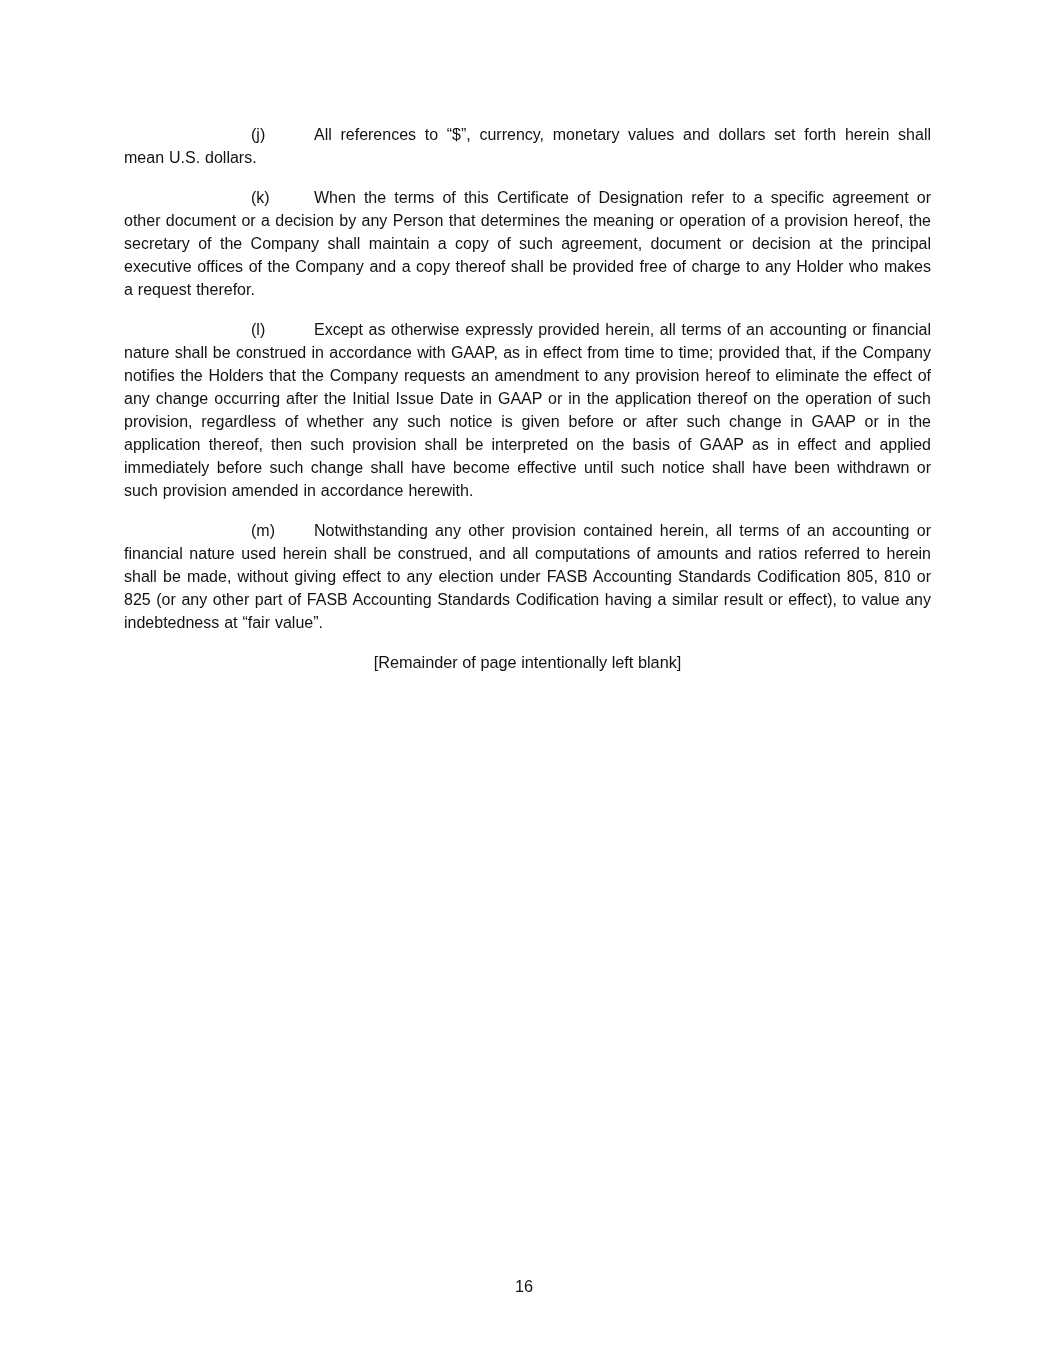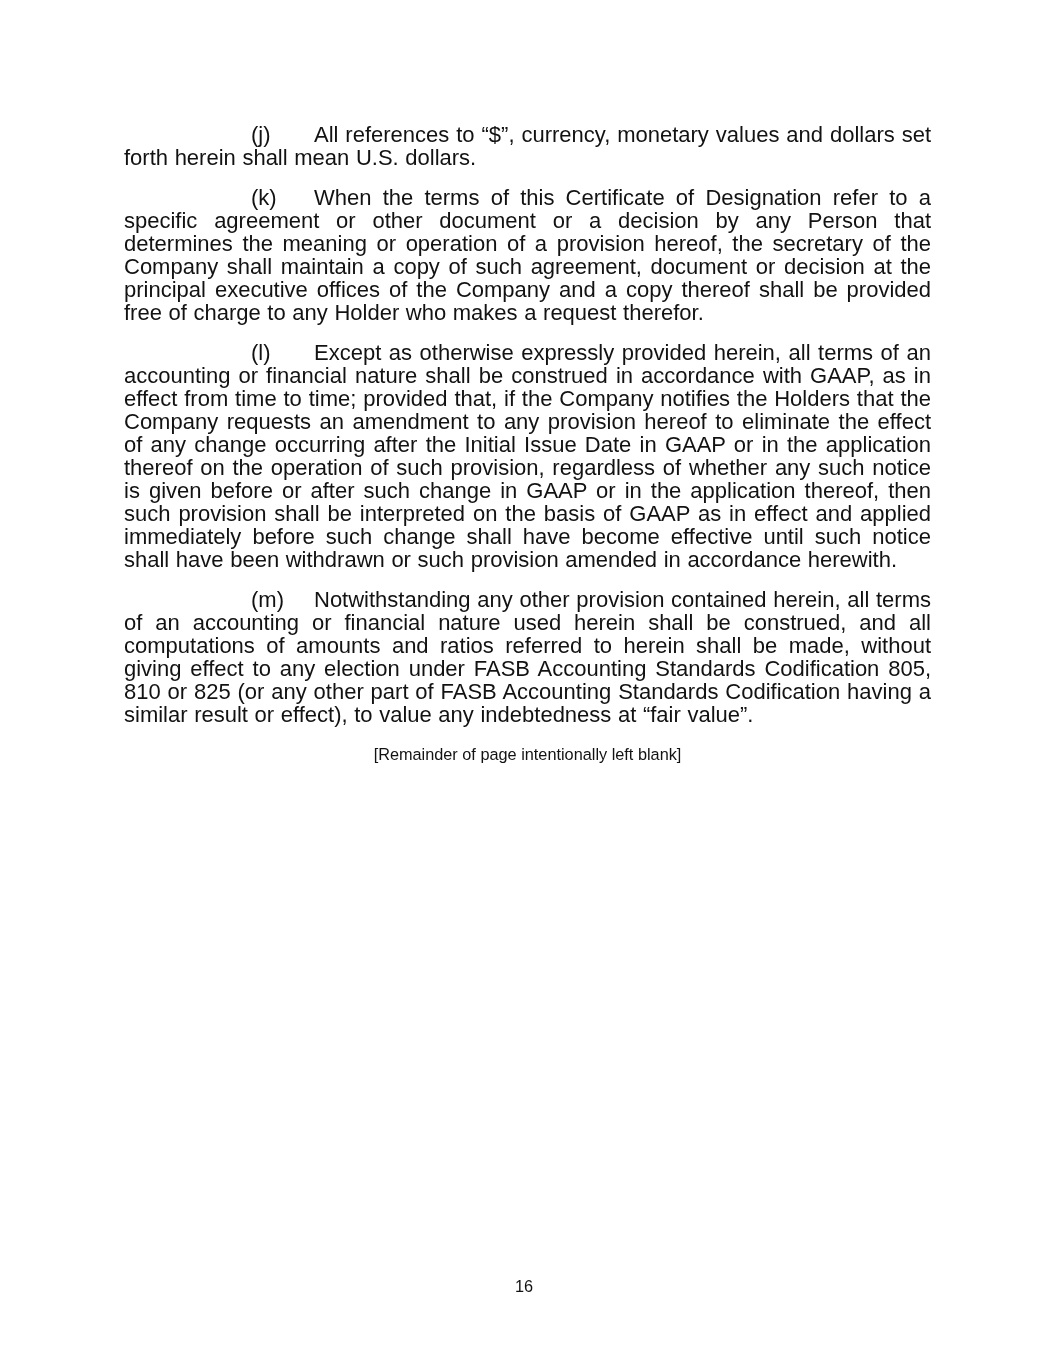--- a/index.html
+++ b/index.html
@@ -17,21 +17,21 @@
   }
   .doc-page {
     position: absolute;
     inset: 0;
     background: #ffffff;
     box-sizing: border-box;
     padding: 123px 124px 0 124px;
   }
   .doc-body p.para {
     margin: 0 0 17px 0;
-    font-size: 22px;
+    font-size: 16px;
     line-height: 23px;
     text-align: justify;
     text-align-last: left;
     text-indent: 127px;
     word-spacing: 0.5px;
   }
   .para .para-label {
     display: inline-block;
     width: 63px;
     text-indent: 0;

